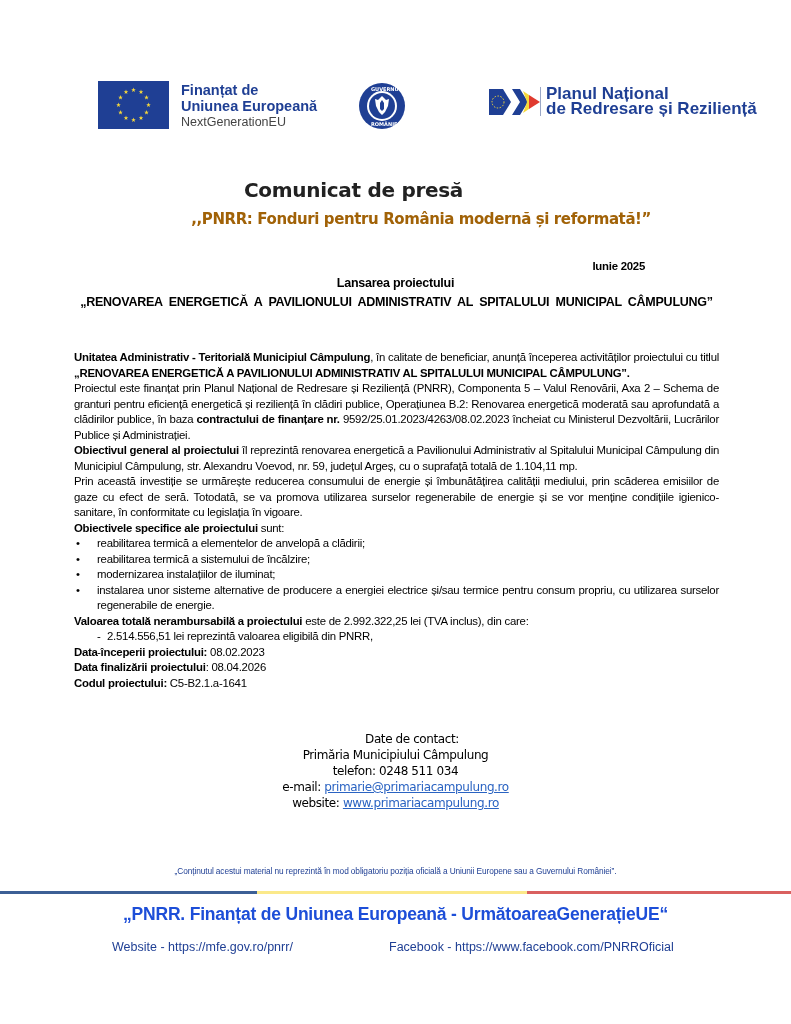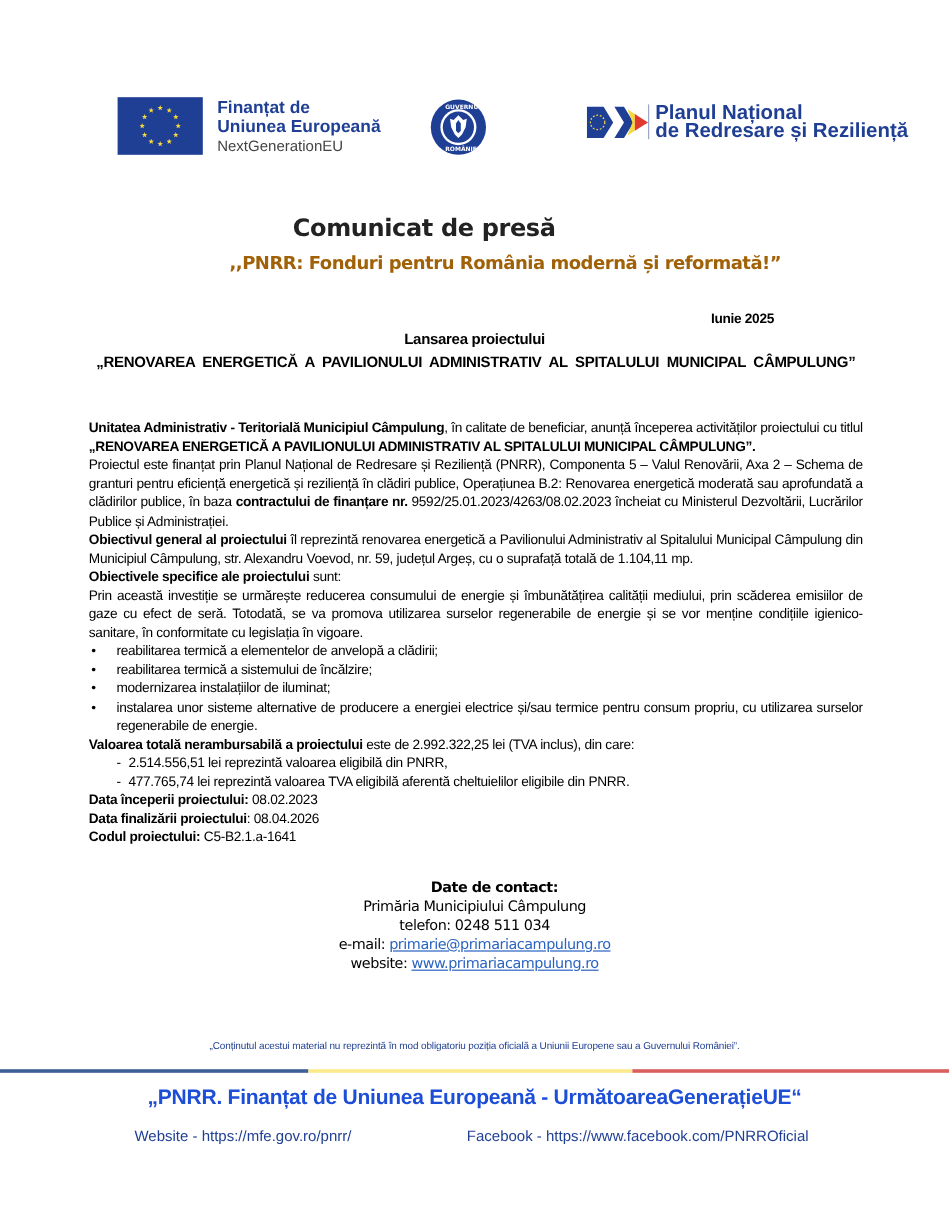--- a/index.html
+++ b/index.html
@@ -33,21 +33,21 @@
   .content b { font-weight: bold; }
   ul.bullets { margin: 0; padding: 0; list-style: none; }
   ul.bullets li { position: relative; padding-left: 23px; }
   ul.bullets li .bullet { position: absolute; left: 2px; top: 0; }
   ul.dashes { margin: 0; padding: 0; list-style: none; }
   ul.dashes li { position: relative; padding-left: 33px; }
   ul.dashes li .dash { position: absolute; left: 23px; top: 0; }
 
   .contact { left: 0; width: 791px; top: 731px; text-align: center; font-size: 12px; line-height: 16px;
              font-family: "DejaVu Sans", sans-serif; letter-spacing: -0.4px; }
-  .contact .hdr { font-weight: bold; margin-left: 33px; }
+  .contact .hdr { font-weight: normal; margin-left: 33px; }
   .contact a { color: #2a63c2; text-decoration: underline; }
 
   
   .disclaimer { left: 0; width: 791px; top: 866px; text-align: center; font-size: 8.3px; color: #1f3f94; letter-spacing: -0.1px; }
   .tricolor { left: 0; top: 891px; width: 791px; height: 3px; display: flex; }
   .tricolor div { height: 3px; }
   .footer-slogan { left: 0; width: 791px; top: 904px; text-align: center; font-size: 17.5px; font-weight: bold; color: #1d4ed8; letter-spacing: -0.2px; }
   .footer-links { top: 940px; font-size: 12.5px; color: #1f3f94; }
   .footer-links.website { left: 112px; }
   .footer-links.facebook { left: 389px; }
@@ -111,32 +111,32 @@
 <div class="abs doc-subtitle">,,PNRR: Fonduri pentru România modernă și reformată!”</div>
 
 <div class="abs body-text date">Iunie 2025</div>
 <div class="abs body-text launch">Lansarea proiectului</div>
 <div class="abs body-text project-title">„RENOVAREA ENERGETICĂ A PAVILIONULUI ADMINISTRATIV AL SPITALULUI MUNICIPAL CÂMPULUNG”</div>
 
 <div class="abs body-text content">
   <p><b>Unitatea Administrativ - Teritorială Municipiul Câmpulung</b><span>, în calitate de beneficiar, anunță începerea activităților proiectului cu titlul </span><b>„RENOVAREA ENERGETICĂ A PAVILIONULUI ADMINISTRATIV AL SPITALULUI MUNICIPAL CÂMPULUNG”.</b></p>
   <p><span>Proiectul este finanțat prin Planul Național de Redresare și Reziliență (PNRR), Componenta 5 – Valul Renovării, Axa 2 – Schema de granturi pentru eficiență energetică și reziliență în clădiri publice, Operațiunea B.2: Renovarea energetică moderată sau aprofundată a clădirilor publice, în baza </span><b>contractului de finanțare nr.</b><span> 9592/25.01.2023/4263/08.02.2023 încheiat cu Ministerul Dezvoltării, Lucrărilor Publice și Administrației.</span></p>
   <p><b>Obiectivul general al proiectului</b><span> îl reprezintă renovarea energetică a Pavilionului Administrativ al Spitalului Municipal Câmpulung din Municipiul Câmpulung, str. Alexandru Voevod, nr. 59, județul Argeș, cu o suprafață totală de 1.104,11 mp.</span></p>
+  <p>Prin această investiție se urmărește reducerea consumului de energie și îmbunătățirea calității mediului, prin scăderea emisiilor de gaze cu efect de seră. Totodată, se va promova utilizarea surselor regenerabile de energie și se vor menține condițiile igienico-sanitare, în conformitate cu legislația în vigoare.</p>
   <p><b>Obiectivele specifice ale proiectului</b><span> sunt:</span></p>
-  <p>Prin această investiție se urmărește reducerea consumului de energie și îmbunătățirea calității mediului, prin scăderea emisiilor de gaze cu efect de seră. Totodată, se va promova utilizarea surselor regenerabile de energie și se vor menține condițiile igienico-sanitare, în conformitate cu legislația în vigoare.</p>
   <ul class="bullets">
     <li><span class="bullet">•</span><span>reabilitarea termică a elementelor de anvelopă a clădirii;</span></li>
     <li><span class="bullet">•</span><span>reabilitarea termică a sistemului de încălzire;</span></li>
     <li><span class="bullet">•</span><span>modernizarea instalațiilor de iluminat;</span></li>
     <li><span class="bullet">•</span><span>instalarea unor sisteme alternative de producere a energiei electrice și/sau termice pentru consum propriu, cu utilizarea surselor regenerabile de energie.</span></li>
   </ul>
   <p><b>Valoarea totală nerambursabilă a proiectului</b><span> este de 2.992.322,25 lei (TVA inclus), din care:</span></p>
   <ul class="dashes">
     <li><span class="dash">-</span><span>2.514.556,51 lei reprezintă valoarea eligibilă din PNRR,</span></li>
-    <li><span class="dash">-</span><span>477.765,74 lei reprezintă valoarea TVA eligibilă aferentă cheltuielilor eligibile din PNRR.</span></li>
+    <li><span class="dash">-</span></li>
   </ul>
   <p><b>Data începerii proiectului:</b><span> 08.02.2023</span></p>
   <p><b>Data finalizării proiectului</b><span>: 08.04.2026</span></p>
   <p><b>Codul proiectului:</b><span> C5-B2.1.a-1641</span></p>
 </div>
 
 <div class="abs contact">
   <div class="hdr">Date de contact:</div>
   <div>Primăria Municipiului Câmpulung</div>
   <div>telefon: 0248 511 034</div>

